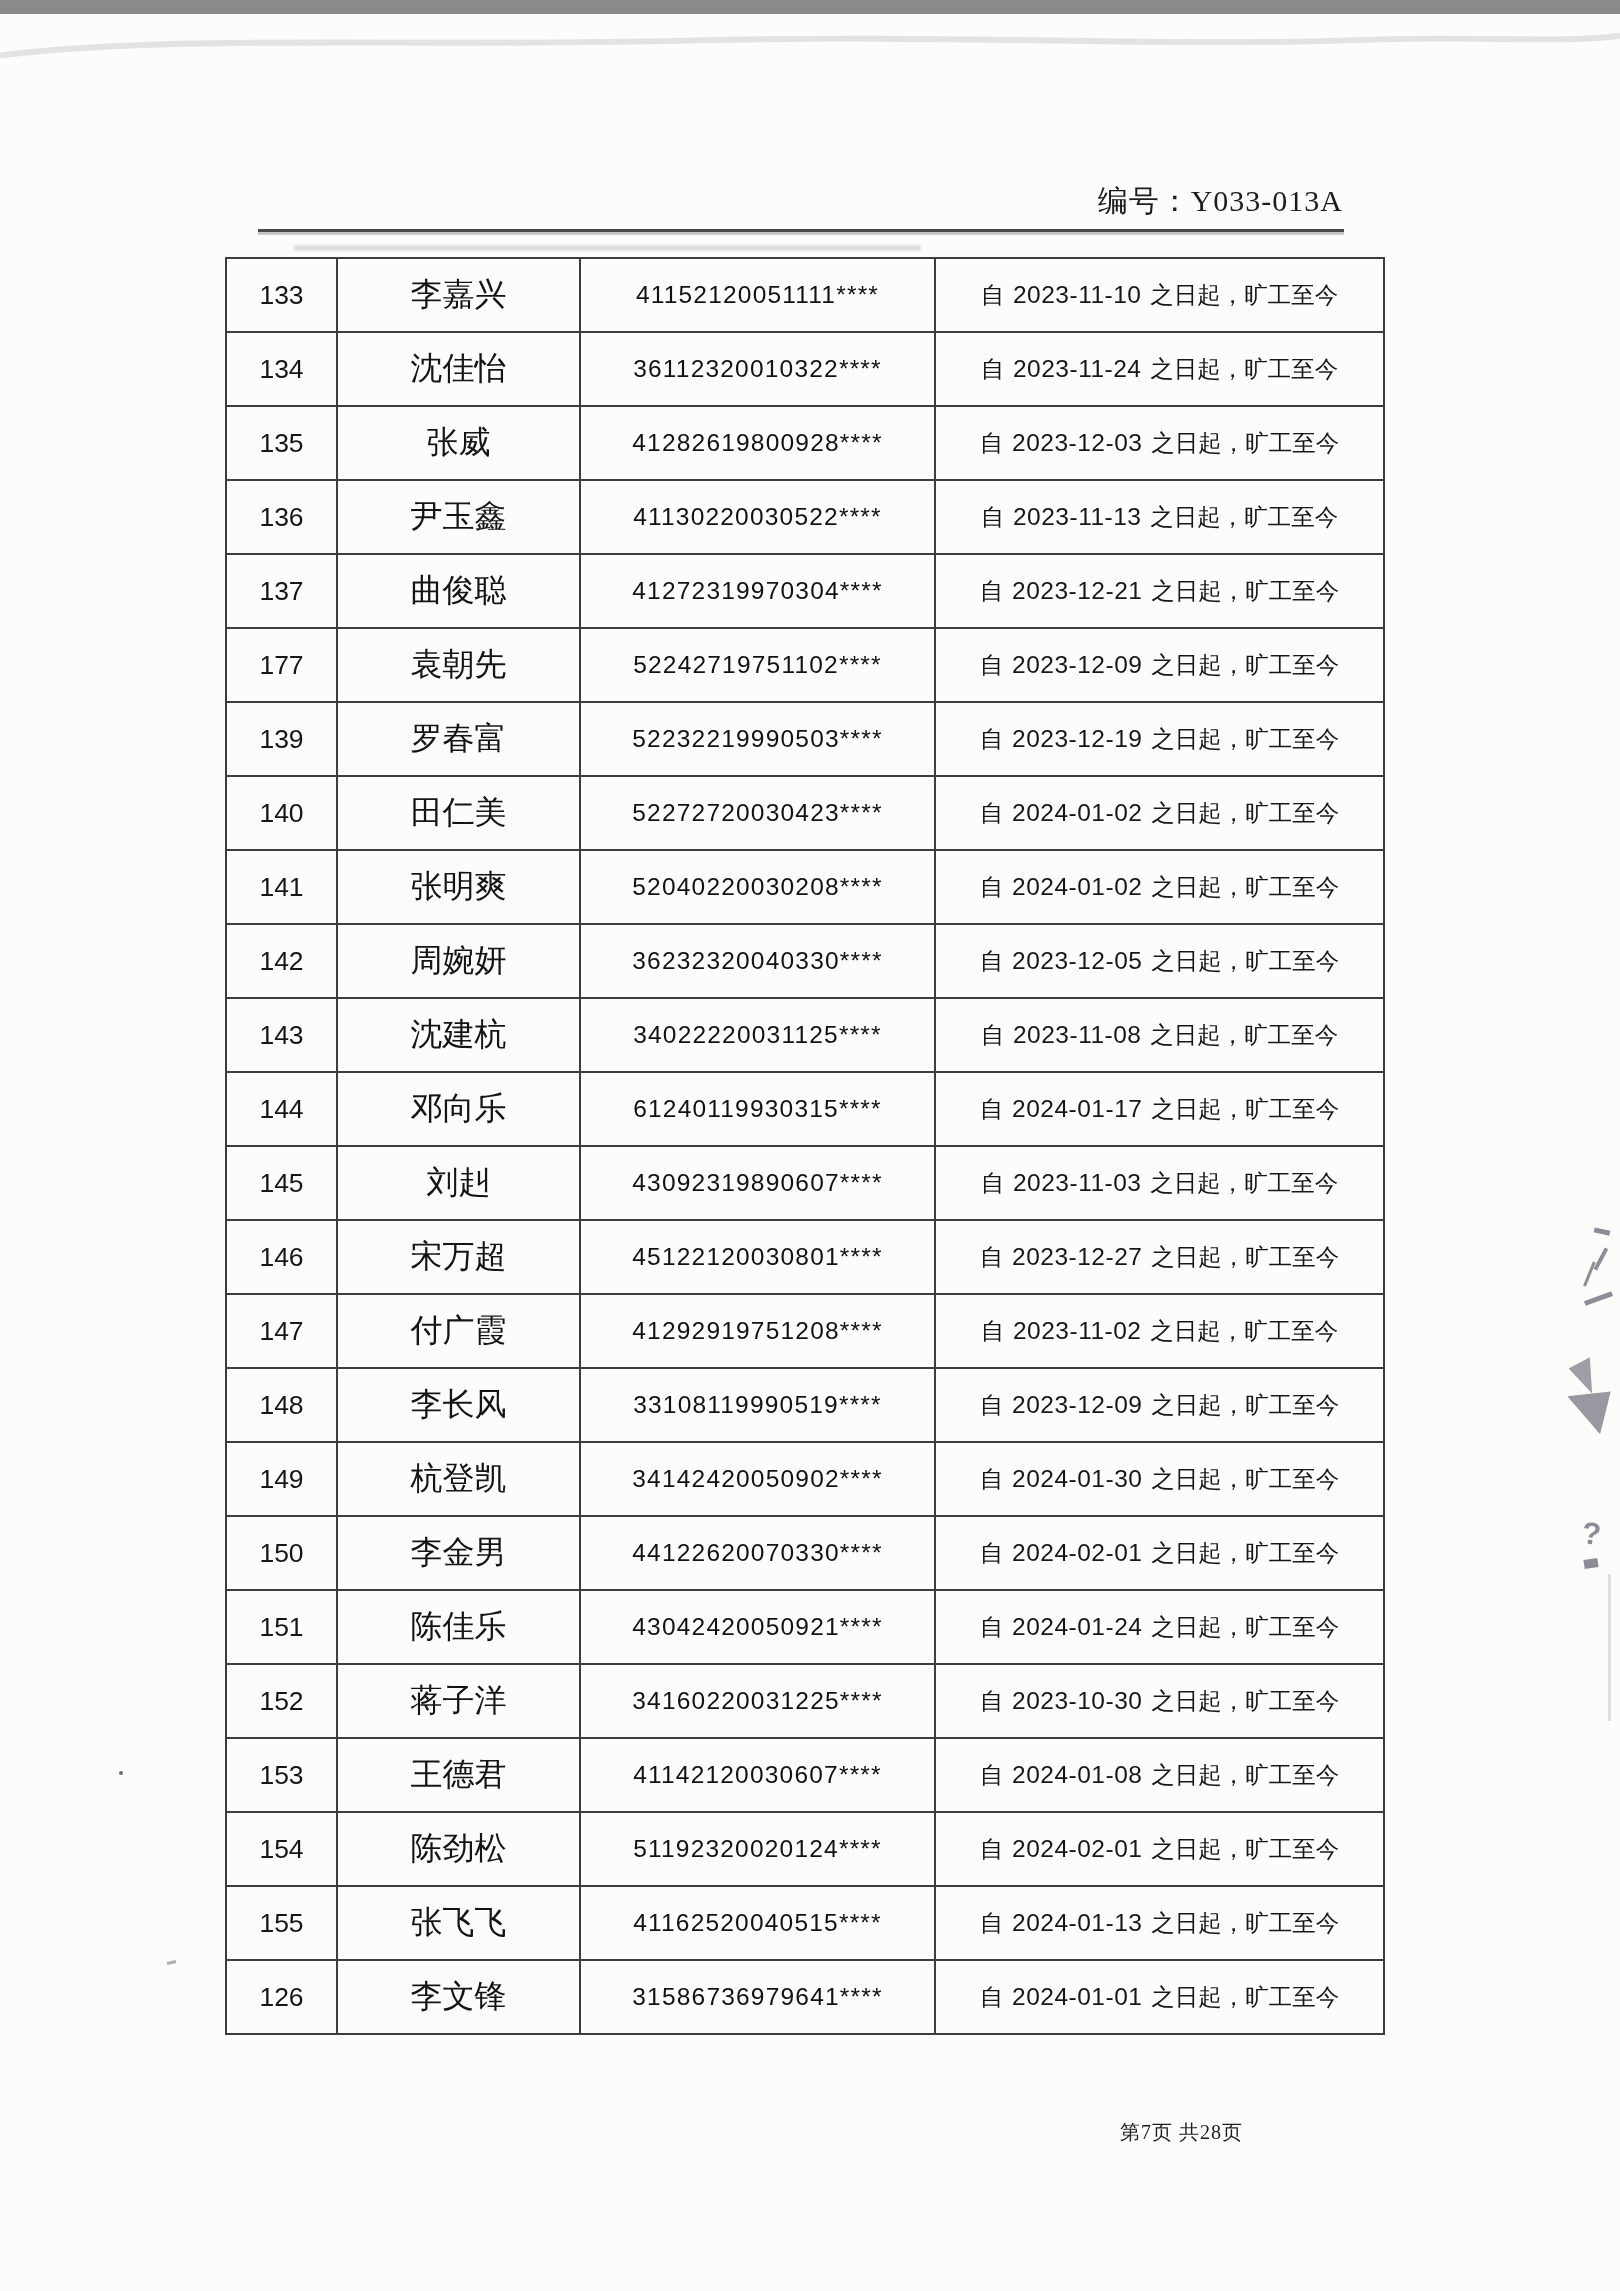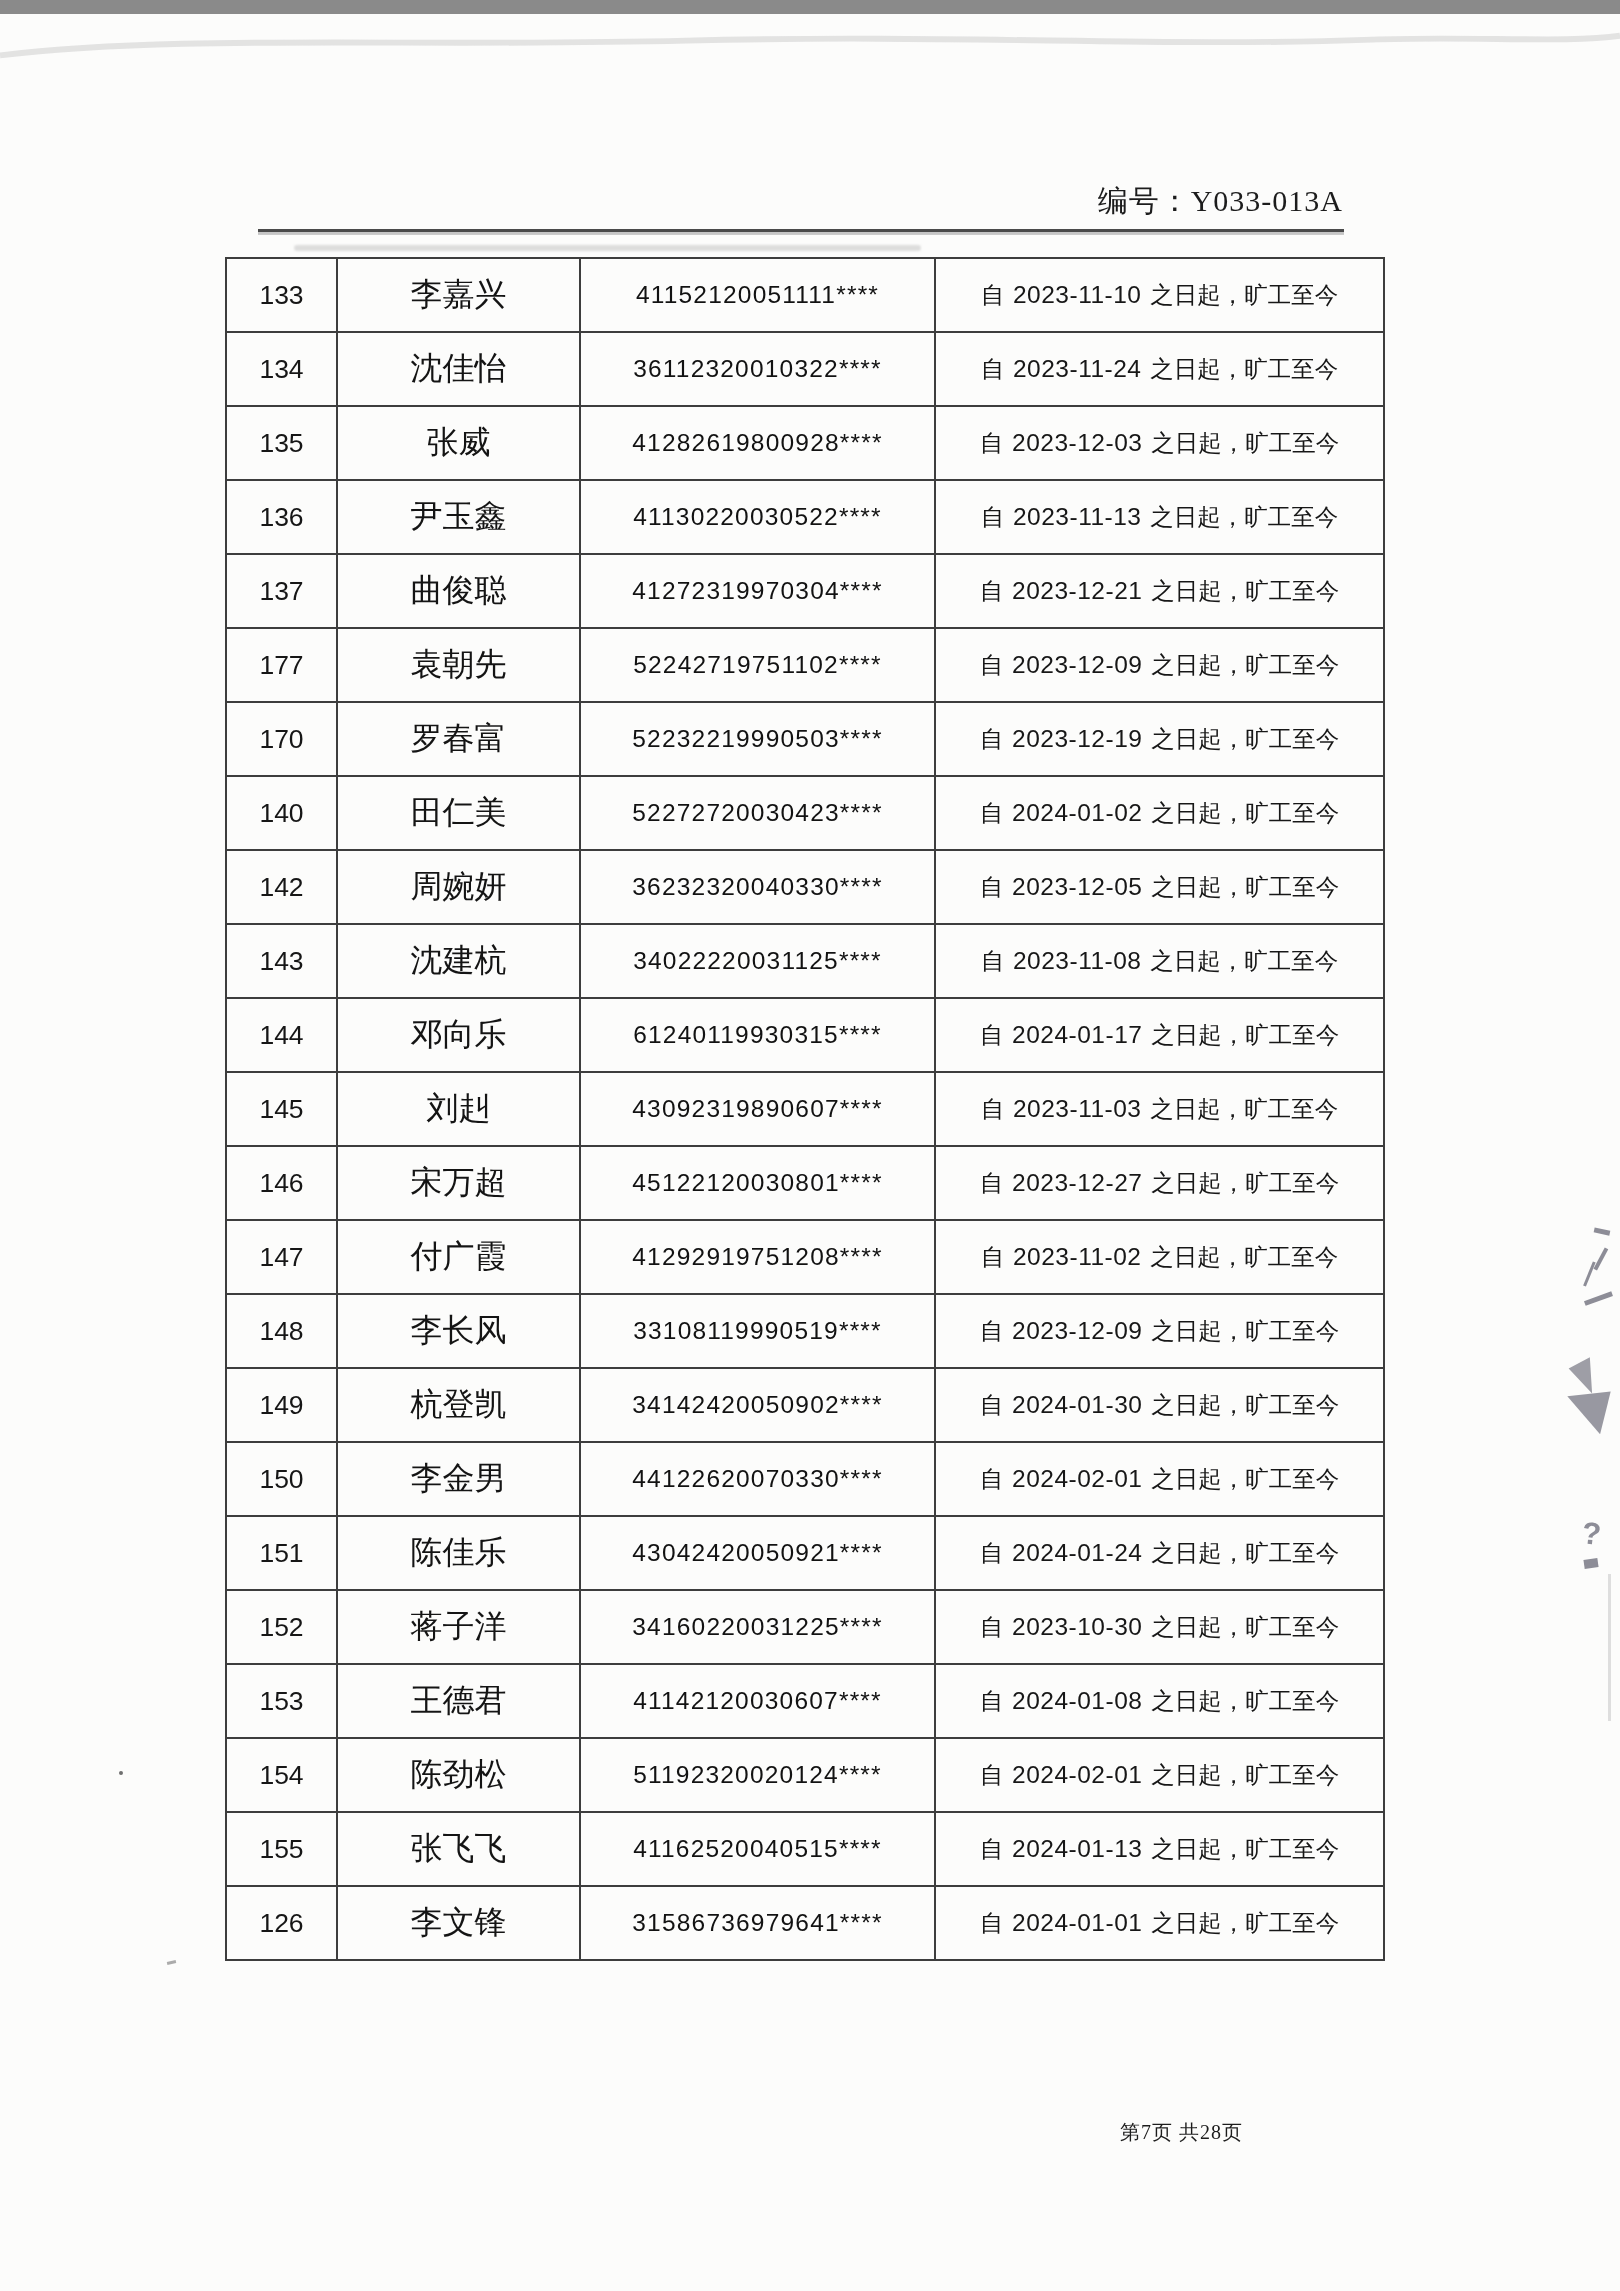--- a/index.html
+++ b/index.html
@@ -130,29 +130,35 @@
   <td class="c-id"><span>41272319970304****</span></td>
   <td class="c-status"><span>自</span><span class="date">2023-12-21</span><span>之日起，旷工至今</span></td>
 </tr>
         <tr>
   <td class="c-num"><span>177</span></td>
   <td class="c-name"><span>袁朝先</span></td>
   <td class="c-id"><span>52242719751102****</span></td>
   <td class="c-status"><span>自</span><span class="date">2023-12-09</span><span>之日起，旷工至今</span></td>
 </tr>
         <tr>
-  <td class="c-num"><span>170</span></td>
+  <td class="c-num"><span>139</span></td>
   <td class="c-name"><span>罗春富</span></td>
   <td class="c-id"><span>52232219990503****</span></td>
   <td class="c-status"><span>自</span><span class="date">2023-12-19</span><span>之日起，旷工至今</span></td>
 </tr>
         <tr>
   <td class="c-num"><span>140</span></td>
   <td class="c-name"><span>田仁美</span></td>
   <td class="c-id"><span>52272720030423****</span></td>
+  <td class="c-status"><span>自</span><span class="date">2024-01-02</span><span>之日起，旷工至今</span></td>
+</tr>
+        <tr>
+  <td class="c-num"><span>141</span></td>
+  <td class="c-name"><span>张明爽</span></td>
+  <td class="c-id"><span>52040220030208****</span></td>
   <td class="c-status"><span>自</span><span class="date">2024-01-02</span><span>之日起，旷工至今</span></td>
 </tr>
         <tr>
   <td class="c-num"><span>142</span></td>
   <td class="c-name"><span>周婉妍</span></td>
   <td class="c-id"><span>36232320040330****</span></td>
   <td class="c-status"><span>自</span><span class="date">2023-12-05</span><span>之日起，旷工至今</span></td>
 </tr>
         <tr>
   <td class="c-num"><span>143</span></td>

